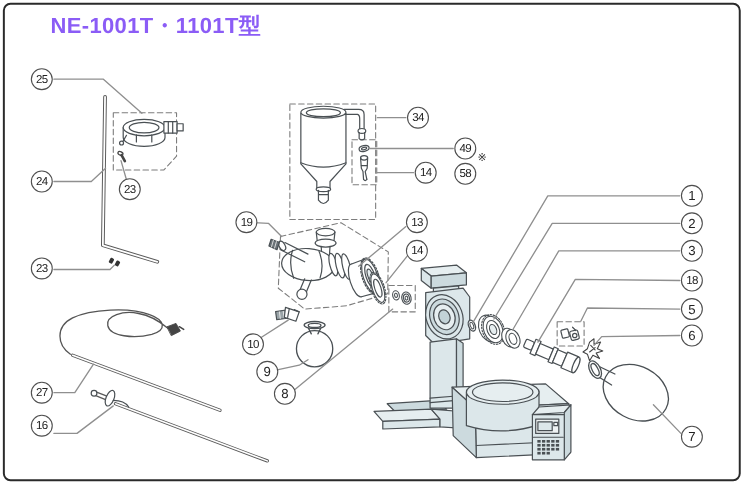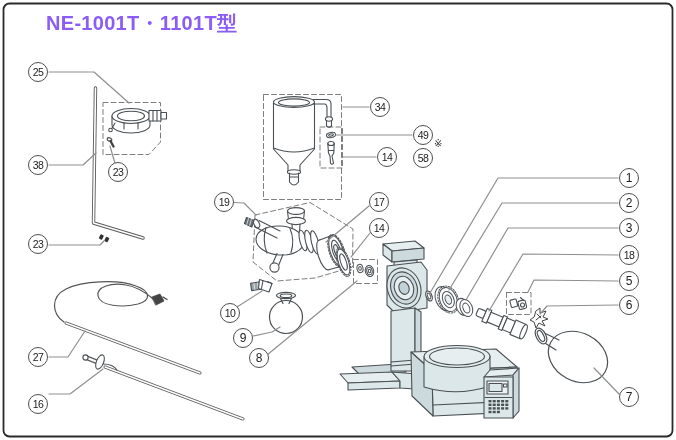--- a/index.html
+++ b/index.html
@@ -304,27 +304,27 @@
       <polyline points="618,305 547,306 540,314"></polyline>
       <polyline points="619,394 594,368"></polyline>
     </g>
 
     <rect x="3.5" y="3.5" width="669" height="433" rx="6" stroke="#2a2a2a" stroke-width="1.8"></rect>
   </svg>
 
   <div class="page-title">NE-1001T・1101T型</div>
 
   <div class="callout two" style="left:28px;top:62px">25</div>
-  <div class="callout two" style="left:28px;top:155px">38</div>
+  <div class="callout two" style="left:28px;top:155px">24</div>
   <div class="callout two" style="left:108px;top:162px">23</div>
   <div class="callout two" style="left:28px;top:234px">23</div>
   <div class="callout two" style="left:28px;top:347px">27</div>
-  <div class="callout two" style="left:28px;top:394px">16</div>
+  <div class="callout two" style="left:28px;top:377px">16</div>
   <div class="callout two" style="left:214px;top:192px">19</div>
-  <div class="callout two" style="left:369px;top:192px">17</div>
+  <div class="callout two" style="left:369px;top:192px">13</div>
   <div class="callout two" style="left:369px;top:218px">14</div>
   <div class="callout two" style="left:220px;top:303px">10</div>
   <div class="callout" style="left:233px;top:328px">9</div>
   <div class="callout" style="left:249px;top:348px">8</div>
   <div class="callout two" style="left:370px;top:97px">34</div>
   <div class="callout two" style="left:413px;top:125px">49</div>
   <div class="callout two" style="left:413px;top:148px">58</div>
   <div class="callout two" style="left:377px;top:147px">14</div>
   <div class="callout" style="left:619px;top:168px">1</div>
   <div class="callout" style="left:619px;top:193px">2</div>

